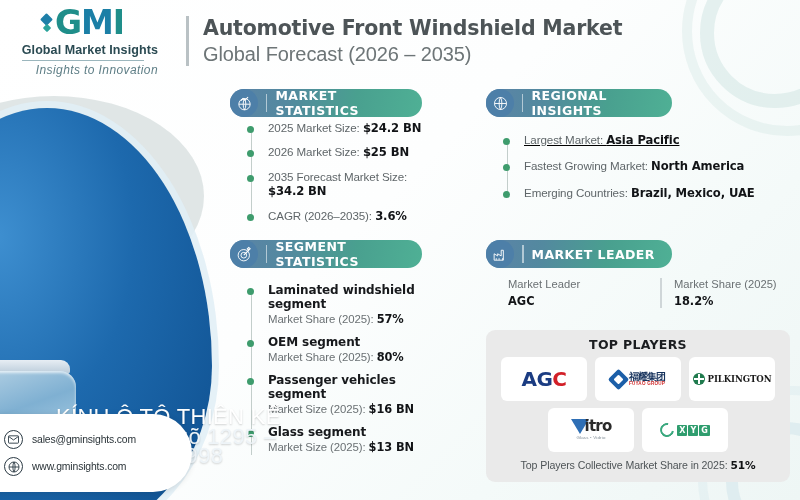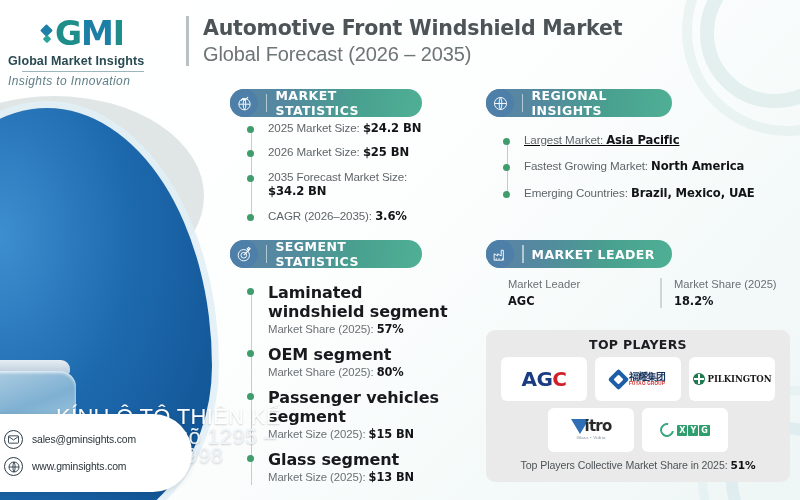--- a/index.html
+++ b/index.html
@@ -81,21 +81,21 @@
     border-radius: 3px; background: #2b4258;
   }
   .hl { position: absolute; top: 90px; width: 40px; height: 16px; background:#42596e;
         border-radius: 8px 14px 8px 6px; opacity:.9; }
   .hl.right { left: 168px; transform: skewX(-10deg); }
   .sidemirror { position:absolute; top:62px; width:20px; height:9px; background:#41586c;
                 border-radius:4px; }
   .sidemirror.r { left:198px; }
 
   
-  .logo-box { position: absolute; left: 8px; top: 14px; width: 150px; text-align: left; }
+  .logo-box { position: absolute; left: 8px; top: 3px; width: 150px; text-align: right; }
   .logo-main { display:flex; align-items:center; justify-content:center; gap:2px; }
   .logo-diamonds { display:flex; flex-direction:column; gap:1px; margin-right:2px; }
   .dmd { width:9px; height:9px; background:#1e7fa8; transform: rotate(45deg); border-radius:1px; }
   .dmd.s { width:6px; height:6px; background:#2aa39b; margin-left:2px; }
   .logo-gmi { font-size: 33px; font-weight: 700; color:#1f8e8a; letter-spacing:-1px;
               font-family:"DejaVu Sans", sans-serif; }
   .logo-gmi .m { color:#1b7fa6; }
   .logo-name { font-size: 12.5px; color:#2a4a52; font-weight:600; margin-top:1px;
                letter-spacing:.1px; }
   .logo-rule { height:1px; background:#9bb6bd; margin:3px 14px 2px 14px; }
@@ -126,21 +126,21 @@
   
   .blist { position:absolute; }
   .blist .rail { position:absolute; left:4.5px; top:8px; bottom:8px; width:1.5px;
                  background:#c3cecb; }
   .brow { position:relative; padding-left:22px; margin-bottom:10px; }
   .brow:last-child { margin-bottom:0; }
   .bdot { position:absolute; left:1px; top:5px; width:7px; height:7px; border-radius:50%;
           background:#3e9c6d; }
   .btext { font-size:11.6px; color:#5f6669; line-height:1.25; letter-spacing:-.1px; }
   .btext b { color:#121417; font-weight:700; font-family:"DejaVu Sans", sans-serif; }
-  .bhead { font-size:16px; font-weight:700; color:#17191c;
+  .bhead { font-size:12px; font-weight:700; color:#17191c;
            font-family:"DejaVu Sans", sans-serif; letter-spacing:-.1px; }
   .bsub  { font-size:11.4px; color:#6a7073; margin-top:1px; letter-spacing:-.1px; }
   .bsub b { color:#121417; font-weight:700; font-family:"DejaVu Sans", sans-serif; }
 
   
   .leader { position:absolute; left:508px; top:278px; display:flex; width:276px; }
   .leader .col { padding-right:12px; }
   .leader .col2 { padding-left:12px; border-left:2px solid #cfd6d8; }
   .lk-label { font-size:11.2px; color:#6a7073; }
   .lk-value { font-size:11.4px; font-weight:700; color:#121417; margin-top:4px;
@@ -339,21 +339,21 @@
       <div class="bsub"><span>Market Share (2025): </span><b>57%</b></div>
       </div>
     <div class="brow" style="margin-bottom:9px;">
         <div class="bdot"></div>
       <div class="bhead">OEM segment</div>
       <div class="bsub"><span>Market Share (2025): </span><b>80%</b></div>
       </div>
     <div class="brow" style="margin-bottom:9px;">
         <div class="bdot"></div>
       <div class="bhead">Passenger vehicles segment</div>
-      <div class="bsub"><span>Market Size (2025): </span><b>$15 BN</b></div>
+      <div class="bsub"><span>Market Size (2025): </span><b>$16 BN</b></div>
       </div>
     <div class="brow" style="margin-bottom:9px;">
         <div class="bdot"></div>
       <div class="bhead">Glass segment</div>
       <div class="bsub"><span>Market Size (2025): </span><b>$13 BN</b></div>
       </div>
   </div>
 
   <div class="pill" style="left:486px; top:240px; width:186px;">
     <div class="badge">

